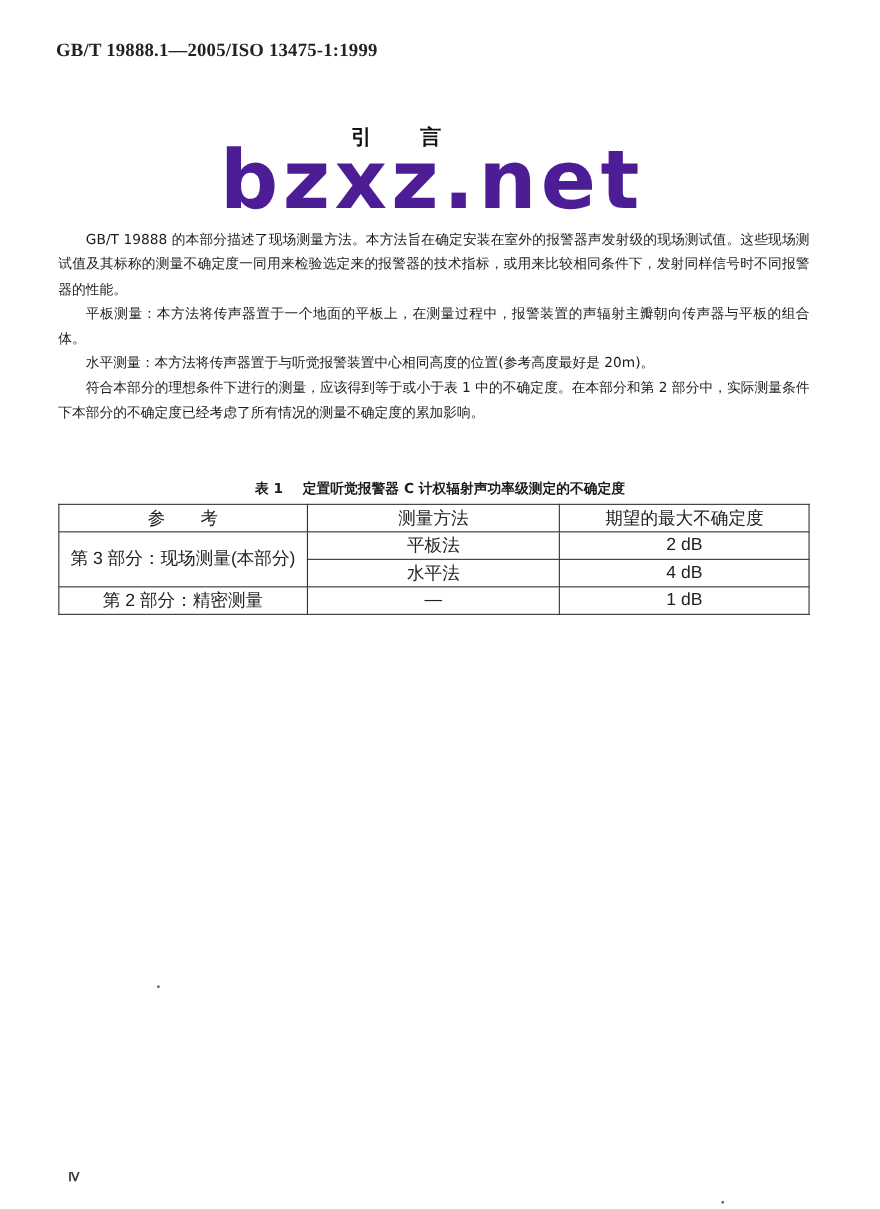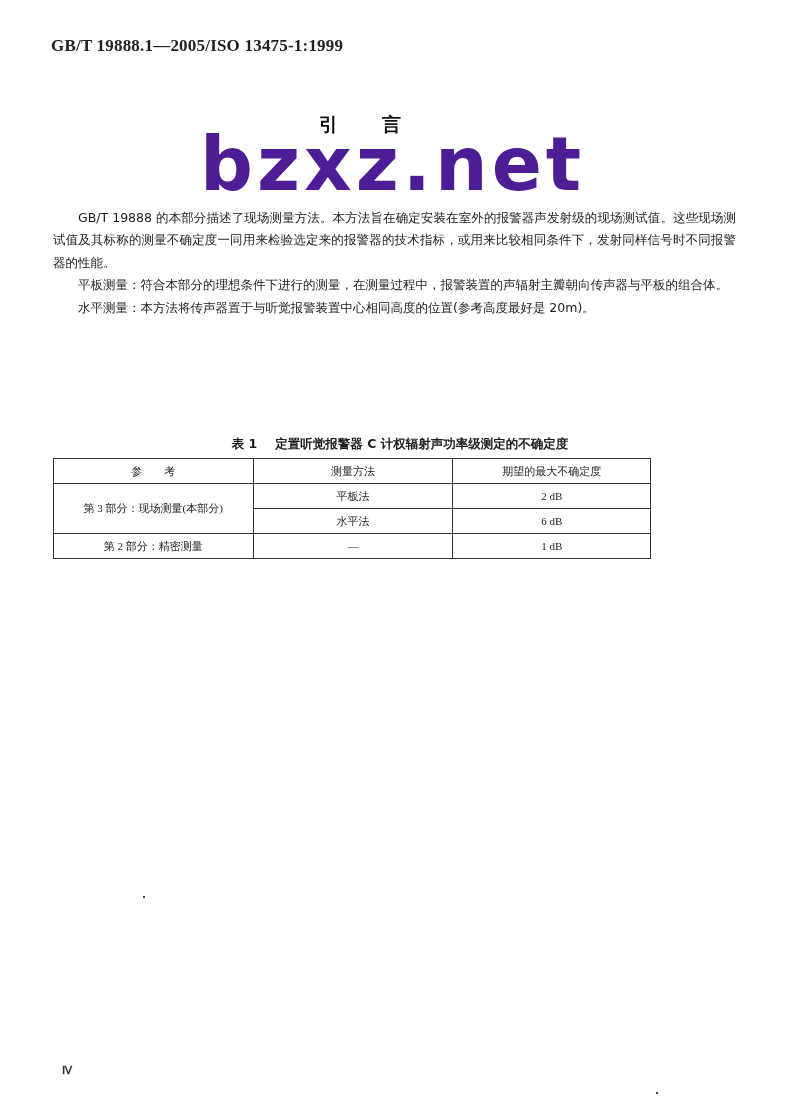--- a/index.html
+++ b/index.html
@@ -12,22 +12,22 @@
            letter-spacing: 44px; color: #111; }
   .watermark { position: absolute; left: 200px; top: 121px; font-family: "DejaVu Sans", sans-serif;
                font-size: 74px; font-weight: bold; color: #4c1d95; letter-spacing: 4px; z-index: 0; }
   .body-text { position: absolute; left: 53px; top: 179px; width: 683px; z-index: 1;
                font-family: "DejaVu Sans", sans-serif; font-size: 12.5px; line-height: 22.4px;
                color: #1c1c1c; margin-top: 28px; }
   .body-text p { margin: 0; text-indent: 2em; text-align: justify; }
   .table-caption { position: absolute; left: 0; width: 800px; top: 436px; text-align: center; z-index: 1;
                    font-family: "DejaVu Sans", sans-serif; font-size: 12.5px; font-weight: bold; color: #1c1c1c; }
   .table-caption .num { margin-right: 18px; }
-  table.uncert { position: absolute; left: 53px; top: 458px; width: 598px; border-collapse: collapse; z-index: 1;
-                 font-family: Liberation Serif, serif; font-size: 11px; color: #222; }
+  table.uncert { position: absolute; left: 53px; top: 458px; width: 683px; border-collapse: collapse; z-index: 1;
+                 font-family: Liberation Sans, sans-serif; font-size: 16px; color: #222; }
   table.uncert td, table.uncert th { border: 1px solid #333; text-align: center; height: 24px; padding: 0; font-weight: normal; }
   table.uncert { border: 1.5px solid #222; }
   table.uncert col.c1 { width: 226px; }
   table.uncert col.c2 { width: 230px; }
   table.uncert col.c3 { width: 227px; }
   .page-num { position: absolute; left: 62px; top: 1064px; font-family: "Liberation Serif", serif;
               font-size: 11px; font-weight: bold; color: #333; }
   .speck1 { position: absolute; left: 143px; top: 896px; width: 2px; height: 2px; background: #444; }
   .speck2 { position: absolute; left: 656px; top: 1092px; width: 2px; height: 2px; background: #444; }
 </style>
@@ -35,22 +35,23 @@
 <body>
 
 <div class="std-header">GB/T 19888.1—2005/ISO 13475-1:1999</div>
 
 <div class="watermark">bzxz.net</div>
 
 <div class="title">引言</div>
 
 <div class="body-text">
   <p>GB/T 19888 的本部分描述了现场测量方法。本方法旨在确定安装在室外的报警器声发射级的现场测试值。这些现场测试值及其标称的测量不确定度一同用来检验选定来的报警器的技术指标，或用来比较相同条件下，发射同样信号时不同报警器的性能。</p>
-  <p>平板测量：符合本部分的理想条件下进行的测量，在测量过程中，报警装置的声辐射主瓣朝向传声器与平板的组合体。</p>
+  <p>平板测量：本方法将传声器置于一个地面的平板上，在测量过程中，报警装置的声辐射主瓣朝向传声器与平板的组合体。</p>
   <p>水平测量：本方法将传声器置于与听觉报警装置中心相同高度的位置(参考高度最好是 20m)。</p>
+  <p>符合本部分的理想条件下进行的测量，应该得到等于或小于表 1 中的不确定度。在本部分和第 2 部分中，实际测量条件下本部分的不确定度已经考虑了所有情况的测量不确定度的累加影响。</p>
 </div>
 
 <div class="table-caption">
   <span class="num">表 1</span><span>定置听觉报警器 C 计权辐射声功率级测定的不确定度</span>
 </div>
 
 <table class="uncert">
   <colgroup>
       <col class="c1">
       <col class="c2">
@@ -62,21 +63,21 @@
     <th>测量方法</th>
     <th>期望的最大不确定度</th>
   </tr>
   <tr>
     <td rowspan="2">第 3 部分：现场测量(本部分)</td>
     <td>平板法</td>
     <td>2 dB</td>
   </tr>
   <tr>
     <td>水平法</td>
-    <td>6 dB</td>
+    <td>4 dB</td>
   </tr>
   <tr>
     <td>第 2 部分：精密测量</td>
     <td>—</td>
     <td>1 dB</td>
   </tr>
 </tbody>
   </table>
 
 <div class="speck1"></div>

